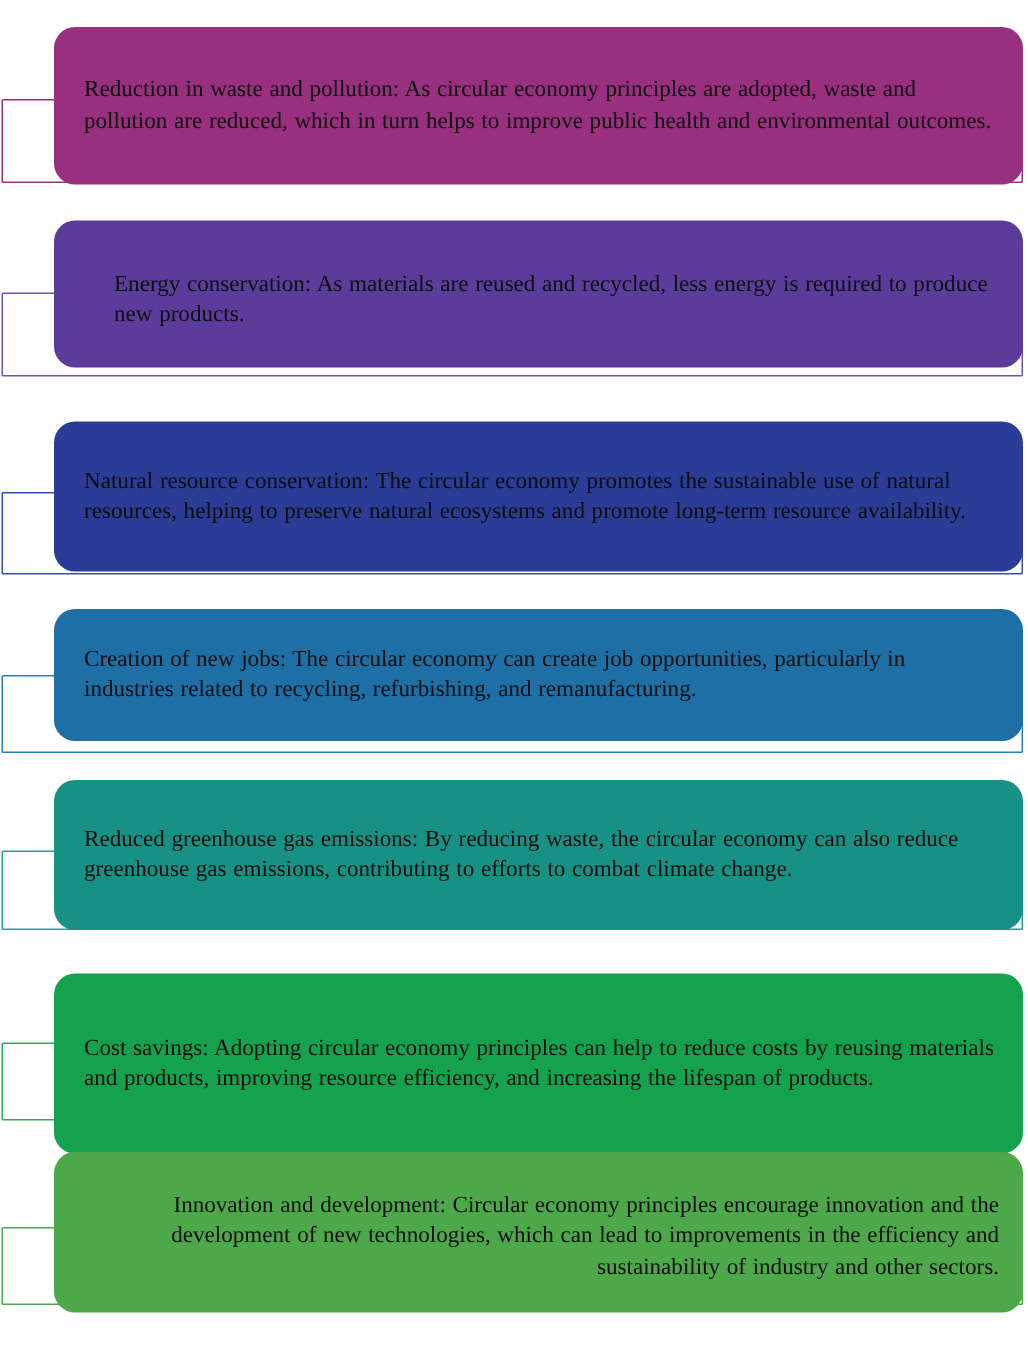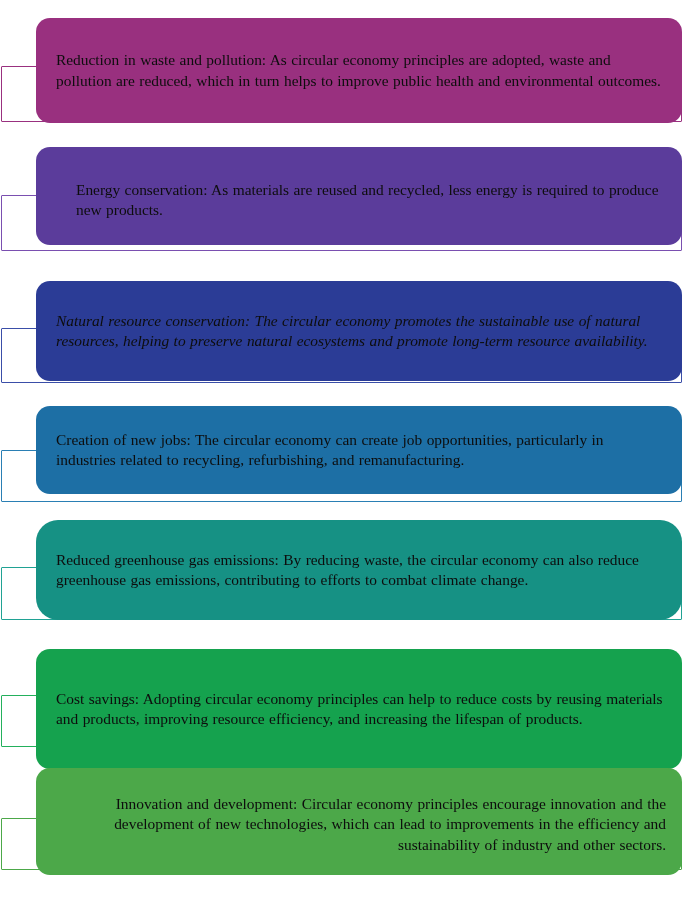--- a/index.html
+++ b/index.html
@@ -58,21 +58,21 @@
   
   .s0 { top: 2px; }
   .s0 .callout { height: 105px; }
   .s0 .bracket { top: 64px; height: 56px; }
 
   .s1 { top: 131px; }
   .s1 .callout { height: 98px; padding-top: 18px; }
   .s1 .bracket { top: 64px; height: 56px; }
 
   .s2 { top: 265px; }
-  .s2 .callout { height: 100px; font-style: italic; }
+  .s2 .callout { height: 100px; }
   .s2 .bracket { top: 63px; height: 55px; }
 
   .s3 { top: 390px; }
   .s3 .callout { height: 88px; }
   .s3 .bracket { top: 60px; height: 52px; }
 
   .s4 { top: 504px; }
   .s4 .callout { height: 100px; }
   .s4 .bracket { top: 63px; height: 53px; }
 
@@ -112,21 +112,21 @@
 
   <div class="stage s3">
     <div class="bracket" style="border-color: rgb(42, 127, 180);"></div>
     <div class="callout" style="background: rgb(29, 111, 165);">
       <span class="callout-text">Creation of new jobs: The circular economy can create job opportunities, particularly in industries related to recycling, refurbishing, and remanufacturing.</span>
     </div>
   </div>
 
   <div class="stage s4">
     <div class="bracket" style="border-color: rgb(32, 162, 148);"></div>
-    <div class="callout" style="background: rgb(22, 145, 132); border-radius: 22px;">
+    <div class="callout" style="background: rgb(22, 145, 132);">
       <span class="callout-text">Reduced greenhouse gas emissions: By reducing waste, the circular economy can also reduce greenhouse gas emissions, contributing to efforts to combat climate change.</span>
     </div>
   </div>
 
   <div class="stage s5">
     <div class="bracket" style="border-color: rgb(35, 176, 92);"></div>
     <div class="callout" style="background: rgb(21, 162, 78);">
       <span class="callout-text">Cost savings: Adopting circular economy principles can help to reduce costs by reusing materials and products, improving resource efficiency, and increasing the lifespan of products.</span>
     </div>
   </div>

